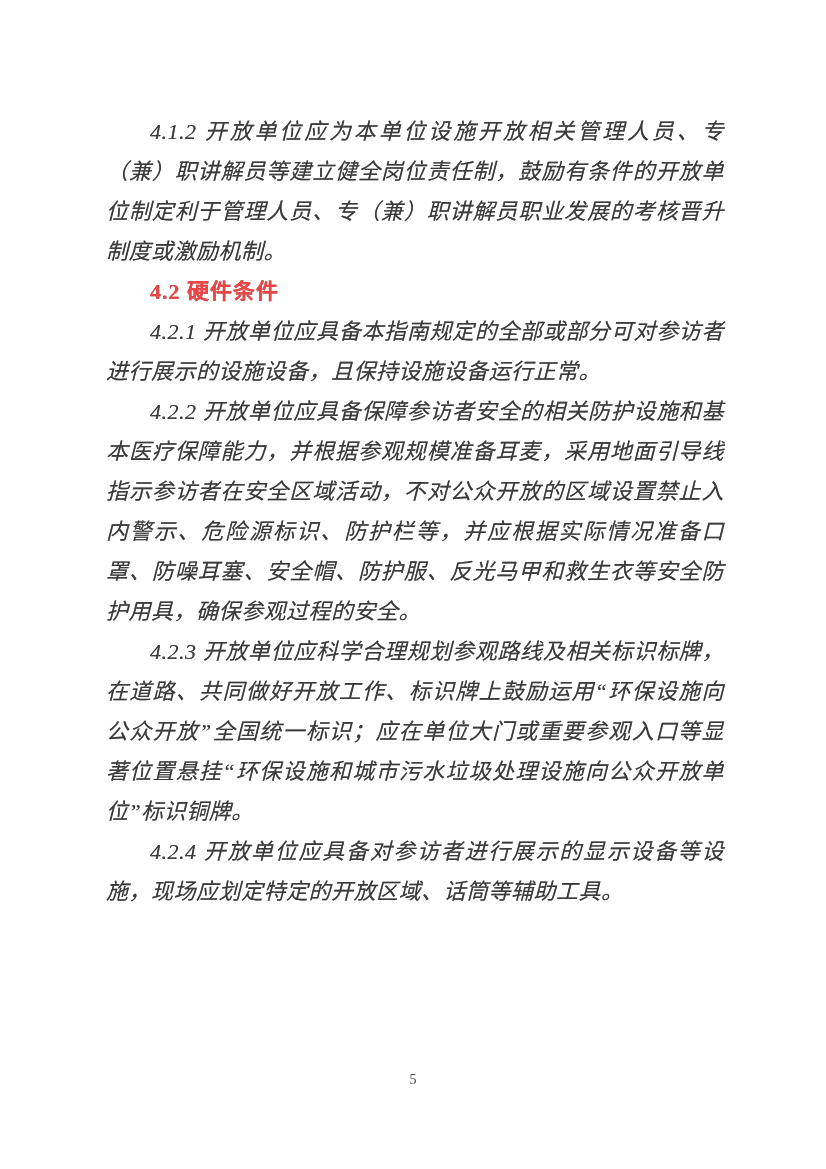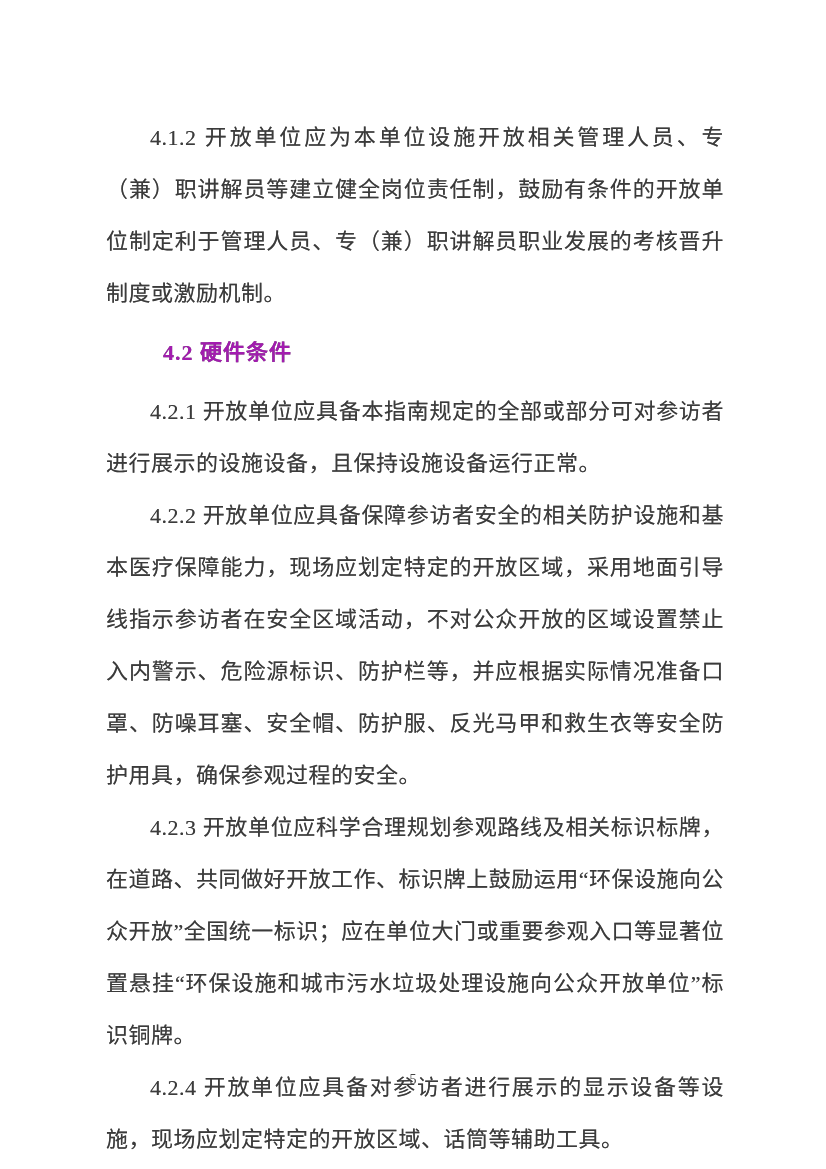--- a/index.html
+++ b/index.html
@@ -17,34 +17,35 @@
   }
   .content {
     position: absolute;
     left: 106px;
     top: 112px;
     width: 618px;
   }
   .para {
     margin: 0;
     font-size: 22px;
-    line-height: 52px;
+    line-height: 40px;
     color: #3b3b3b;
     text-align: justify;
     text-indent: 2em;
     letter-spacing: 0.5px;
     text-shadow: 0 0 0.6px rgba(70,70,70,0.65);
     word-break: break-all;
+    font-style: italic;
   }
   .heading {
-    margin: 13px;
+    margin: 0;
     font-size: 22px;
     line-height: 40px;
     font-weight: bold;
-    color: #a21caf;
+    color: #ef4444;
     text-indent: 2em;
     letter-spacing: 1px;
     text-shadow: 0 0 0.5px rgba(40,40,40,0.7);
   }
   .footer {
     position: absolute;
     left: 0;
     top: 1070px;
     width: 100%;
     text-align: center;
@@ -56,20 +57,20 @@
   }
 </style>
 </head>
 <body>
 
 <div class="page">
   <div class="content">
     <p class="para">4.1.2 开放单位应为本单位设施开放相关管理人员、专（兼）职讲解员等建立健全岗位责任制，鼓励有条件的开放单位制定利于管理人员、专（兼）职讲解员职业发展的考核晋升制度或激励机制。</p>
     <h2 class="heading">4.2 硬件条件</h2>
     <p class="para">4.2.1 开放单位应具备本指南规定的全部或部分可对参访者进行展示的设施设备，且保持设施设备运行正常。</p>
-    <p class="para">4.2.2 开放单位应具备保障参访者安全的相关防护设施和基本医疗保障能力，现场应划定特定的开放区域，采用地面引导线指示参访者在安全区域活动，不对公众开放的区域设置禁止入内警示、危险源标识、防护栏等，并应根据实际情况准备口罩、防噪耳塞、安全帽、防护服、反光马甲和救生衣等安全防护用具，确保参观过程的安全。</p>
+    <p class="para">4.2.2 开放单位应具备保障参访者安全的相关防护设施和基本医疗保障能力，并根据参观规模准备耳麦，采用地面引导线指示参访者在安全区域活动，不对公众开放的区域设置禁止入内警示、危险源标识、防护栏等，并应根据实际情况准备口罩、防噪耳塞、安全帽、防护服、反光马甲和救生衣等安全防护用具，确保参观过程的安全。</p>
     <p class="para">4.2.3 开放单位应科学合理规划参观路线及相关标识标牌，在道路、共同做好开放工作、标识牌上鼓励运用“环保设施向公众开放”全国统一标识；应在单位大门或重要参观入口等显著位置悬挂“环保设施和城市污水垃圾处理设施向公众开放单位”标识铜牌。</p>
     <p class="para">4.2.4 开放单位应具备对参访者进行展示的显示设备等设施，现场应划定特定的开放区域、话筒等辅助工具。</p>
   </div>
   <div class="footer">
     <span class="page-number">5</span>
   </div>
 </div>
 
 </body></html>

